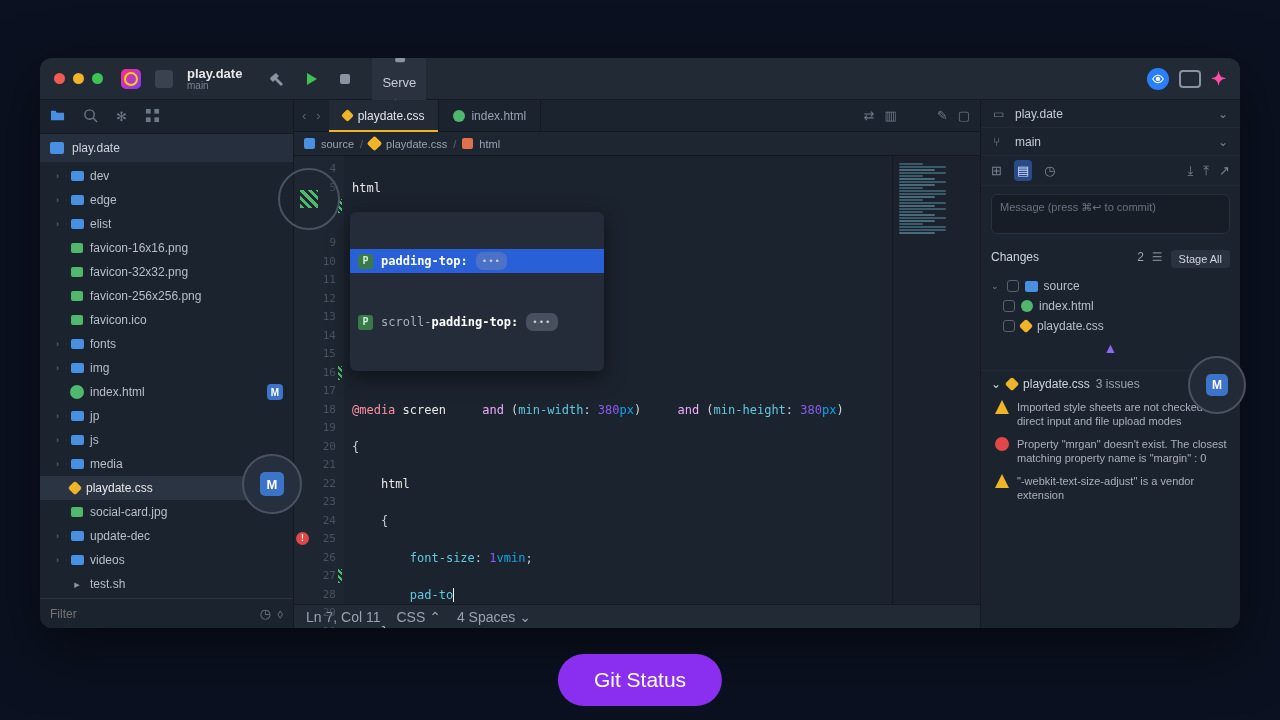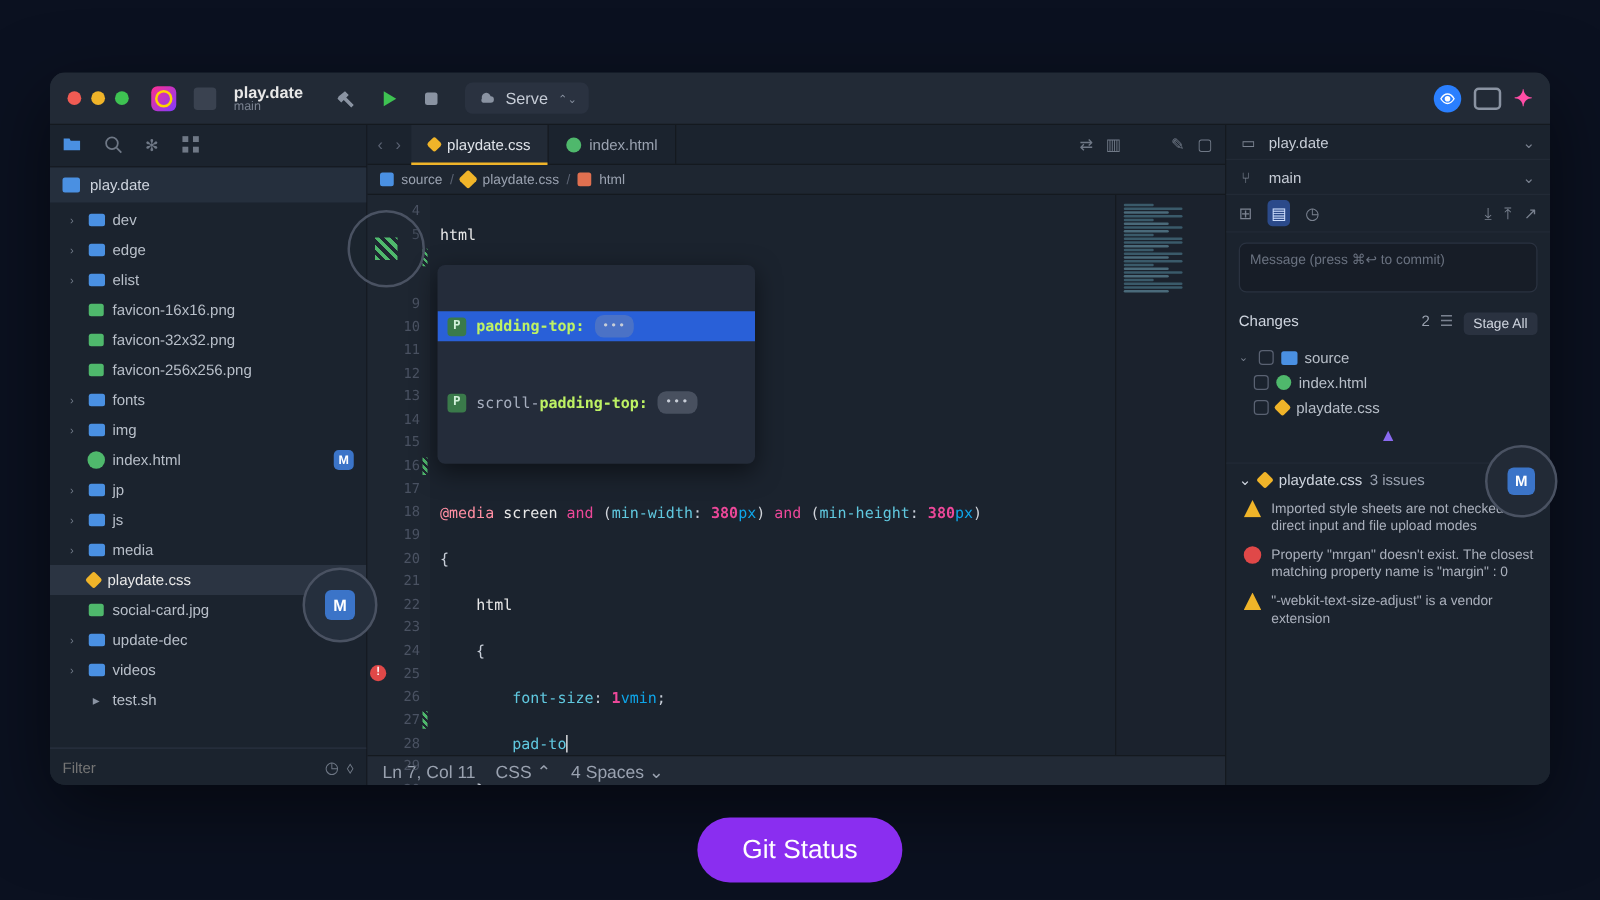--- a/index.html
+++ b/index.html
@@ -52,21 +52,21 @@
 }
 .proj-title { display: flex; flex-direction: column; margin-left: 6px; }
 .proj-title .name { color: #e8e8e8; font-weight: 600; font-size: 13px; }
 .proj-title .branch { color: #7a8290; font-size: 10px; line-height: 10px; }
 .tb-btn { width: 26px; height: 26px; display:flex; align-items:center; justify-content:center; color:#8a93a2; }
 .tb-btn svg { width:16px; height:16px; }
 .play-btn { color:#3ec252; }
 .serve {
   display:flex; align-items:center; gap:8px;
   background:#2a3240; padding:4px 10px; border-radius:6px;
-  color:#c7cdd7; margin-left:6px;
+  color:#c7cdd7; margin-left:6px;flex-direction:column;
 }
 .serve .sicon { color:#8a93a2; }
 .tb-right { margin-left:auto; display:flex; gap:10px; align-items:center; }
 .tb-sq { width:22px; height:18px; border-radius:4px; border:2px solid #8a93a2; }
 .plus-icon { color:#ff4da6; font-size:18px; font-weight:600; }
 .body { display:flex; flex:1; min-height:0; }
 .sidebar { width:254px; background:#1b232e; border-right:1px solid #14191f; display:flex; flex-direction:column; }
 .sb-toolbar { height:34px; display:flex; align-items:center; padding:0 10px; gap:18px; color:#6f7886; border-bottom:1px solid #14191f; }
 .sb-toolbar svg { width:15px; height:15px; }
 .sb-folder-hdr {
@@ -144,41 +144,41 @@
 }
 .code {
   flex:1; font-family:Menlo,monospace; font-size:12px;
   line-height:18.5px; padding:4px 0 4px 8px; color:#c7cdd7;
   white-space:pre; position:relative;
 }
 .code .line { height:18.5px; }
 .kw { color:#ff8fa3; }
 .sel2 { color:#e8e8e8; }
 .prop { color:#60c8df; }
-.num { color:#ec4899;font-weight:bold; }
+.num { color:#8b5cf6; }
 .pxu { color:#0ea5e9; }
-.op { color:#ec4899; }
+.op { color:#f0abfc;margin-left:29px; }
 .comm { color:#6f7886; font-style:italic; }
 .par { color:#d0d4da; }
 .caret { border-left:1px solid #fff; animation:blink 1s infinite; }
 @keyframes blink { 50% { opacity:0; } }
 .popup {
   position:absolute; left:6px; top:56px; width:254px;
   background:#242c3a; border-radius:6px;
   box-shadow:0 6px 20px rgba(0,0,0,0.5);
   overflow:hidden; font-size:12px;
 }
 .popup-row { display:flex; align-items:center; gap:8px; padding:4px 8px; height:24px; }
 .popup-row.sel { background:#2960d8; }
 .popup-row .pbadge {
   width:15px; height:15px; background:#3a7a4a; color:#d0f0d8;
   border-radius:3px; font-size:10px; font-weight:700;
   display:flex; align-items:center; justify-content:center;
 }
-.popup-row .hl { color:#bef264; font-weight:600; }
+.popup-row .hl { color:#ffffff; font-weight:600; }
 .popup-row .dim { color:#a8b0c0; }
 .popup-row .dots { 
   background: rgba(140,150,165,0.35); border-radius: 7px; padding: 0px 6px;
   color: #c7cdd7; font-size: 9px; letter-spacing: 1px;
 }
 .minimap {
   width:88px; background:#1b222d; border-left:1px solid #14191f;
   padding:6px 4px;
 }
 .mm-line { height:2px; margin:1px 2px; background:#2e3642; border-radius:1px; }
@@ -358,20 +358,25 @@
           </div>
           <div class="tree-row">
             <span class="chev"></span>
             <span class="ico img"></span>
             <span>favicon-32x32.png</span>
           </div>
           <div class="tree-row">
             <span class="chev"></span>
             <span class="ico img"></span>
             <span>favicon-256x256.png</span>
+          </div>
+          <div class="tree-row">
+            <span class="chev"></span>
+            <span class="ico img"></span>
+            <span>favicon.ico</span>
           </div>
           <div class="tree-row">
             <span class="chev">›</span>
             <span class="ico folder"></span>
             <span>fonts</span>
           </div>
           <div class="tree-row">
             <span class="chev">›</span>
             <span class="ico folder"></span>
             <span>img</span>

